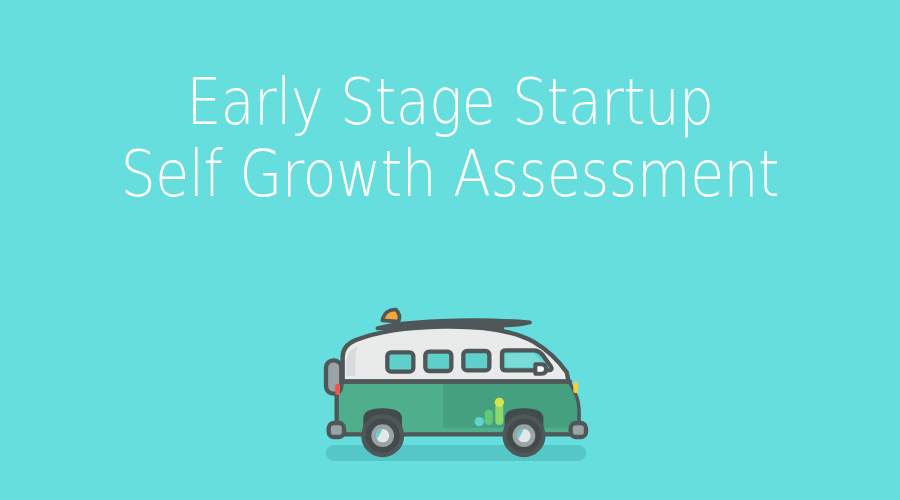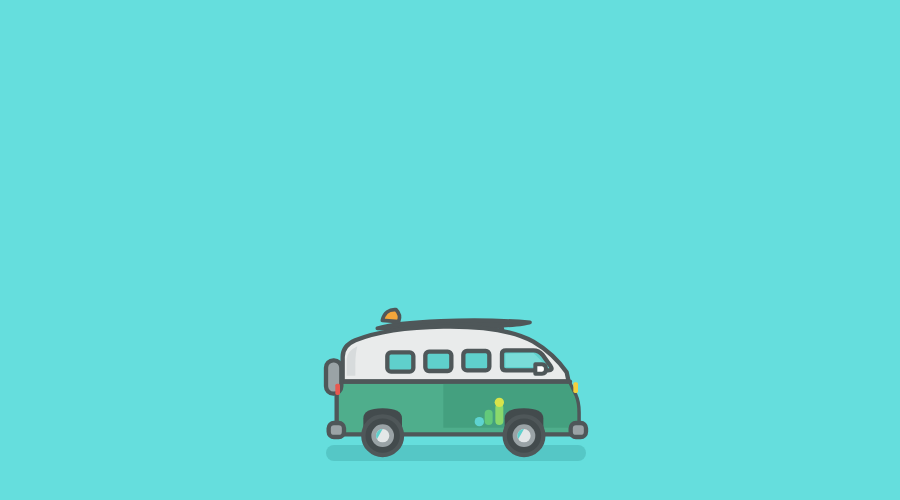--- a/index.html
+++ b/index.html
@@ -50,20 +50,24 @@
     display: block;
     width: 310px;
     height: 195px;
   }
 </style>
 </head>
 <body>
 
 <div id="banner">
 
+  <div id="title-block">
+    <span class="title-line">Early Stage Startup</span>
+    <span class="title-line">Self Growth Assessment</span>
+  </div>
 
   <div id="illustration">
     <svg viewBox="0 0 930 585" xmlns="http://www.w3.org/2000/svg">
 
       <rect x="78" y="480" width="780" height="48" rx="24" fill="#55C7C6"></rect>
 
       <g>
         <path d="M232 130 C 300 108, 520 98, 690 112 C 670 122, 430 136, 232 130 Z" fill="#4F5759" stroke="#4F5759" stroke-width="11" stroke-linejoin="round"></path>
         <path d="M247 106 C 252 84, 268 72, 288 74 C 300 86, 300 100, 296 110 Z" fill="#F2A63B" stroke="#4F5759" stroke-width="11" stroke-linejoin="round"></path>
       </g>

